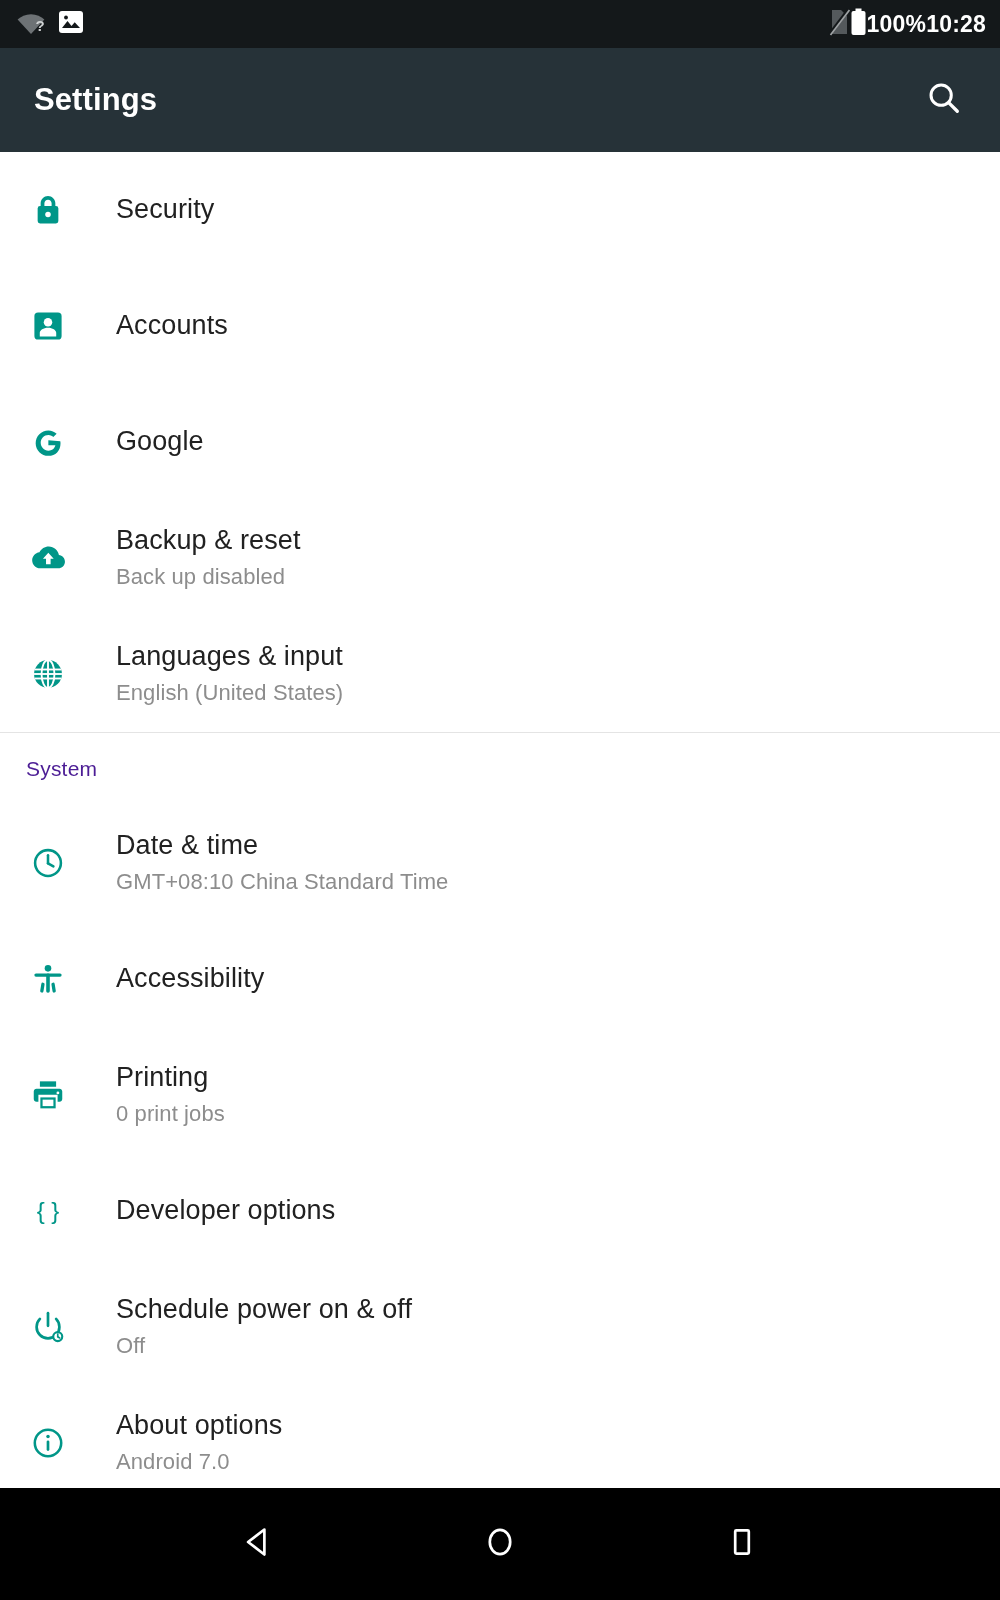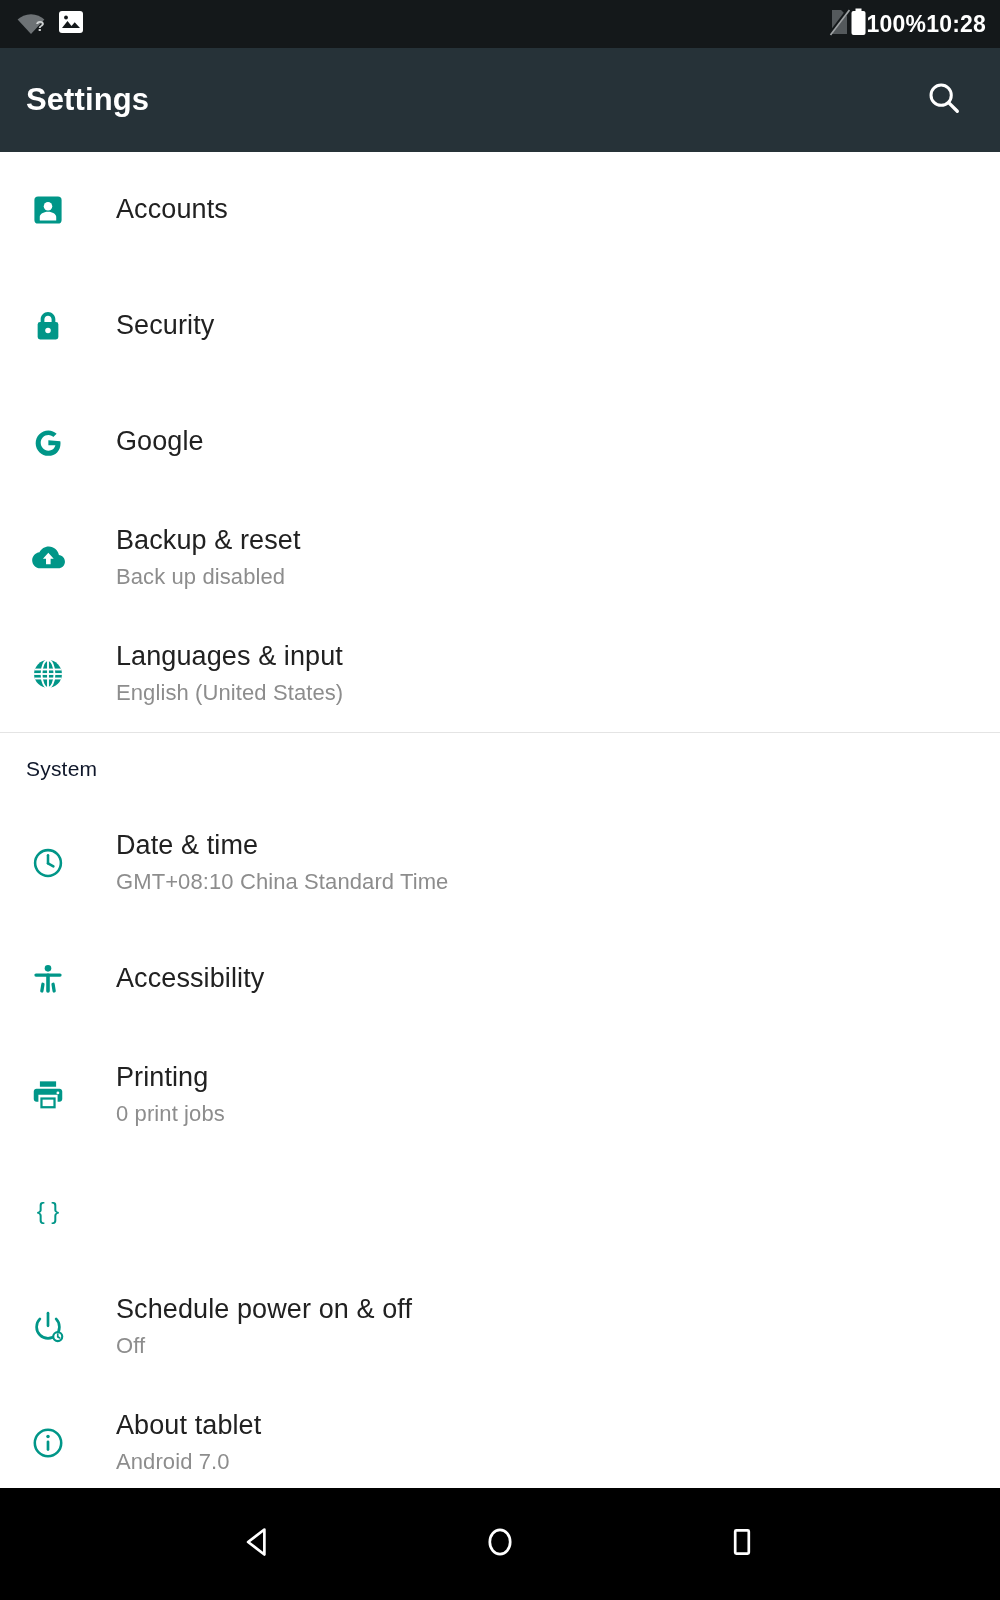--- a/index.html
+++ b/index.html
@@ -60,20 +60,21 @@
     align-items: center;
     padding: 0 28px 0 26px;
     box-sizing: border-box;
     flex: 0 0 104px;
   }
   #app-title {
     color: #ffffff;
     font-size: 31px;
     font-weight: bold;
     letter-spacing: 0.1px;
+    margin-left: 8px;
   }
   #search-button {
     margin-left: auto;
     width: 56px;
     height: 56px;
     display: flex;
     align-items: center;
     justify-content: center;
   }
 
@@ -123,21 +124,21 @@
     background: #e4e4e4;
     width: 100%;
   }
   .section-header {
     height: 72px;
     display: flex;
     align-items: center;
     padding-left: 26px;
     box-sizing: border-box;
     font-size: 21px;
-    color: #0f172a;
+    color: #4c1d95;
     letter-spacing: 0.2px;
   }
 
   
   #nav-bar {
     height: 112px;
     background: #000000;
     display: flex;
     align-items: center;
     justify-content: center;
@@ -201,41 +202,41 @@
           <line x1="15.1" y1="15.1" x2="20.4" y2="20.4" stroke="#ffffff" stroke-width="2.1" stroke-linecap="round"></line>
         </svg>
       </span>
     </div>
   </div>
 
   <div id="settings-list">
 
     <div class="row">
       <div class="row-icon">
+        <svg width="36" height="36" viewBox="0 0 24 24">
+          <path d="M12 2.6c-2.7 0-4.9 2.2-4.9 4.9V9.4h2.5V7.5c0-1.35 1.05-2.4 2.4-2.4s2.4 1.05 2.4 2.4V9.4h2.5V7.5c0-2.7-2.2-4.9-4.9-4.9z" fill="#009688"></path>
+          <rect x="5.1" y="9.4" width="13.8" height="11.6" rx="1.6" fill="#009688"></rect>
+          <circle cx="12" cy="15" r="1.85" fill="#ffffff"></circle>
+        </svg>
+      </div>
+      <div class="row-text">
+        <div class="row-title">Security</div>
+      </div>
+    </div>
+
+    <div class="row">
+      <div class="row-icon">
         <svg width="34" height="34" viewBox="0 0 24 24">
           <rect x="2.4" y="2.4" width="19.2" height="19.2" rx="2.6" fill="#009688"></rect>
           <circle cx="12" cy="9.4" r="3.0" fill="#ffffff"></circle>
           <path d="M12 13.2c-3.2 0-5.8 1.7-5.8 3.6v2.6h11.6v-2.6c0-1.9-2.6-3.6-5.8-3.6z" fill="#ffffff"></path>
         </svg>
       </div>
       <div class="row-text">
         <div class="row-title">Accounts</div>
-      </div>
-    </div>
-
-    <div class="row">
-      <div class="row-icon">
-        <svg width="36" height="36" viewBox="0 0 24 24">
-          <path d="M12 2.6c-2.7 0-4.9 2.2-4.9 4.9V9.4h2.5V7.5c0-1.35 1.05-2.4 2.4-2.4s2.4 1.05 2.4 2.4V9.4h2.5V7.5c0-2.7-2.2-4.9-4.9-4.9z" fill="#009688"></path>
-          <rect x="5.1" y="9.4" width="13.8" height="11.6" rx="1.6" fill="#009688"></rect>
-          <circle cx="12" cy="15" r="1.85" fill="#ffffff"></circle>
-        </svg>
-      </div>
-      <div class="row-text">
-        <div class="row-title">Security</div>
       </div>
     </div>
 
     <div class="row">
       <div class="row-icon">
         <svg width="42" height="42" viewBox="0 0 24 24">
           <path d="M12.2 11.0v2.85h4.0c-0.17 1.05-1.24 3.08-4.0 3.08-2.41 0-4.37-2.0-4.37-4.45s1.96-4.45 4.37-4.45c1.37 0 2.29 0.59 2.82 1.09l1.92-1.85C15.7 6.14 14.13 5.4 12.2 5.4 8.2 5.4 4.95 8.65 4.95 12.65S8.2 19.9 12.2 19.9c4.18 0 6.95-2.94 6.95-7.08 0-0.48-0.05-0.84-0.12-1.2z" fill="#009688"></path>
         </svg>
       </div>
       <div class="row-text">
@@ -323,20 +324,23 @@
         <div class="row-subtitle">0 print jobs</div>
       </div>
     </div>
 
     <div class="row">
       <div class="row-icon">
         <svg width="36" height="36" viewBox="0 0 24 24">
           <text x="12" y="17" text-anchor="middle" font-family="Liberation Sans, sans-serif" font-size="16" fill="#009688">{ }</text>
         </svg>
       </div>
+      <div class="row-text">
+        <div class="row-title">Developer options</div>
+      </div>
     </div>
 
     <div class="row">
       <div class="row-icon">
         <svg width="36" height="36" viewBox="0 0 24 24">
           <path d="M6.6 6.6a7.6 7.6 0 1 0 10.8 0" fill="none" stroke="#009688" stroke-width="1.8" stroke-linecap="round"></path>
           <line x1="12" y1="2.8" x2="12" y2="11.2" stroke="#009688" stroke-width="1.8" stroke-linecap="round"></line>
           <circle cx="18.5" cy="18.4" r="3.0" fill="#ffffff" stroke="#009688" stroke-width="1.4"></circle>
           <line x1="18.5" y1="16.7" x2="18.5" y2="18.5" stroke="#009688" stroke-width="1.1" stroke-linecap="round"></line>
           <line x1="18.5" y1="18.5" x2="19.8" y2="19.3" stroke="#009688" stroke-width="1.1" stroke-linecap="round"></line>
@@ -350,21 +354,21 @@
 
     <div class="row">
       <div class="row-icon">
         <svg width="36" height="36" viewBox="0 0 24 24">
           <circle cx="12" cy="12" r="8.8" fill="none" stroke="#009688" stroke-width="1.7"></circle>
           <circle cx="12" cy="7.6" r="1.15" fill="#009688"></circle>
           <rect x="11.1" y="10.3" width="1.8" height="7.0" rx="0.9" fill="#009688"></rect>
         </svg>
       </div>
       <div class="row-text">
-        <div class="row-title">About tablet</div>
+        <div class="row-title">About options</div>
         <div class="row-subtitle">Android 7.0</div>
       </div>
     </div>
 
   </div>
 
   <div id="nav-bar">
     <div class="nav-btn">
       <span>
         <svg width="34" height="34" viewBox="0 0 24 24">

